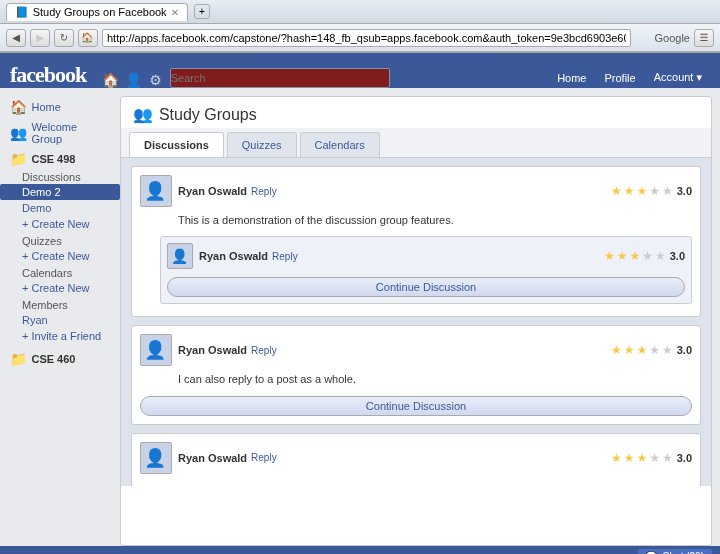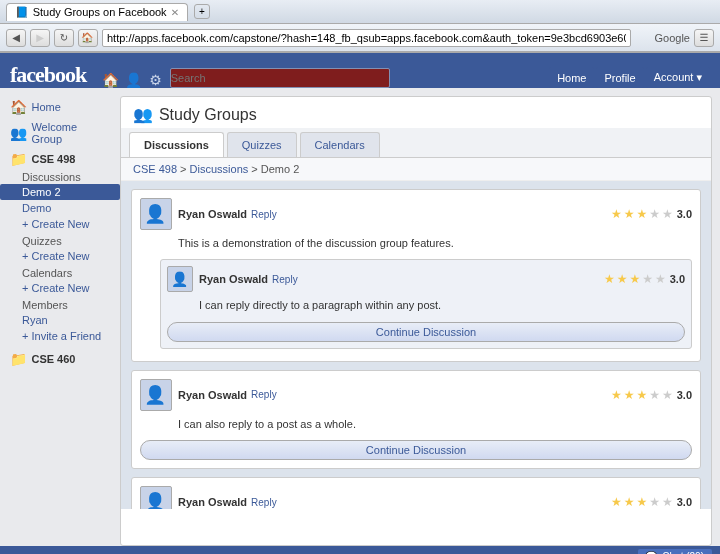--- a/index.html
+++ b/index.html
@@ -170,27 +170,20 @@
       <span class="page-title-icon">👥</span>
       <span class="page-title-text">Study Groups</span>
     </div>
 
     <div class="tabs-bar">
       <div class="tab active">Discussions</div>
       <div class="tab">Quizzes</div>
       <div class="tab">Calendars</div>
     </div>
 
-    <div class="breadcrumb">
-      <span style="color:#3b5998; cursor:pointer;">CSE 498</span>
-      <span> &gt; </span>
-      <span style="color:#3b5998; cursor:pointer;">Discussions</span>
-      <span> &gt; </span>
-      <span>Demo 2</span>
-    </div>
 
     <div class="posts-area">
 
       <div class="post-container">
         <div class="post-header">
           <div class="avatar">
             <span class="avatar-img">👤</span>
           </div>
           <div class="post-meta">
             <span class="post-author">Ryan Oswald</span>
@@ -218,21 +211,20 @@
             </div>
             <div class="post-stars stars-display">
               <span class="star">★</span>
               <span class="star">★</span>
               <span class="star">★</span>
               <span class="star-empty">★</span>
               <span class="star-empty">★</span>
               <span class="rating-num">3.0</span>
             </div>
           </div>
-          <div class="post-body-small">I can reply directly to a paragraph within any post.</div>
           <button class="continue-btn">Continue Discussion</button>
         </div>
       </div>
 
       <div class="post-container">
         <div class="post-header">
           <div class="avatar">
             <span class="avatar-img">👤</span>
           </div>
           <div class="post-meta">

